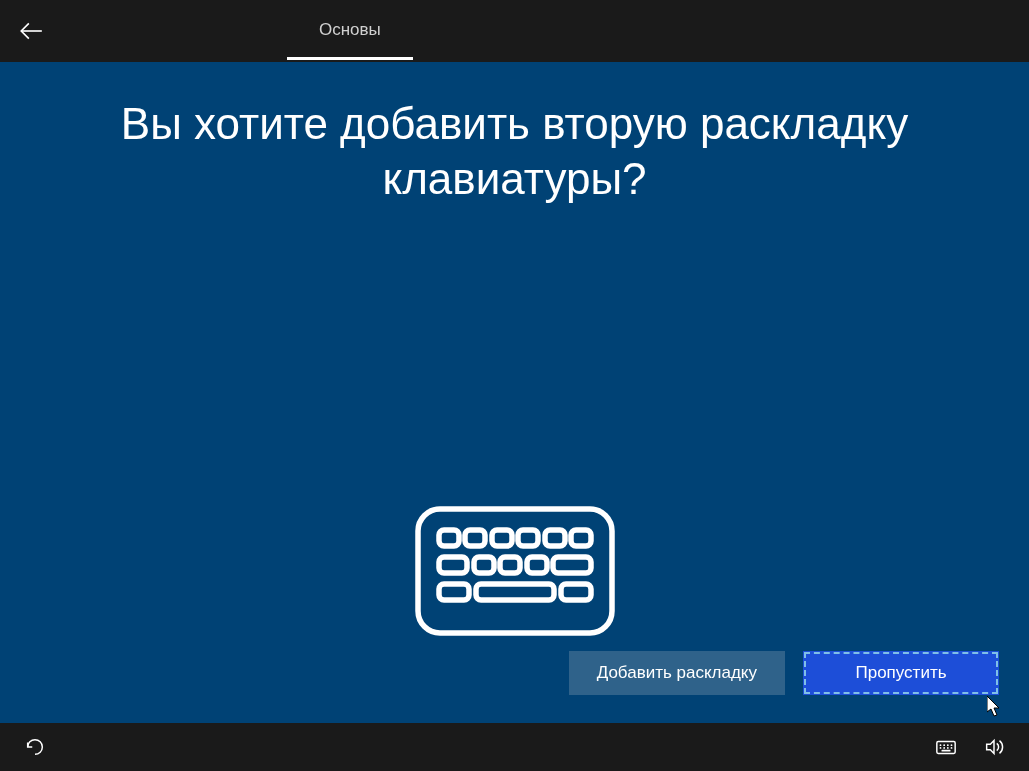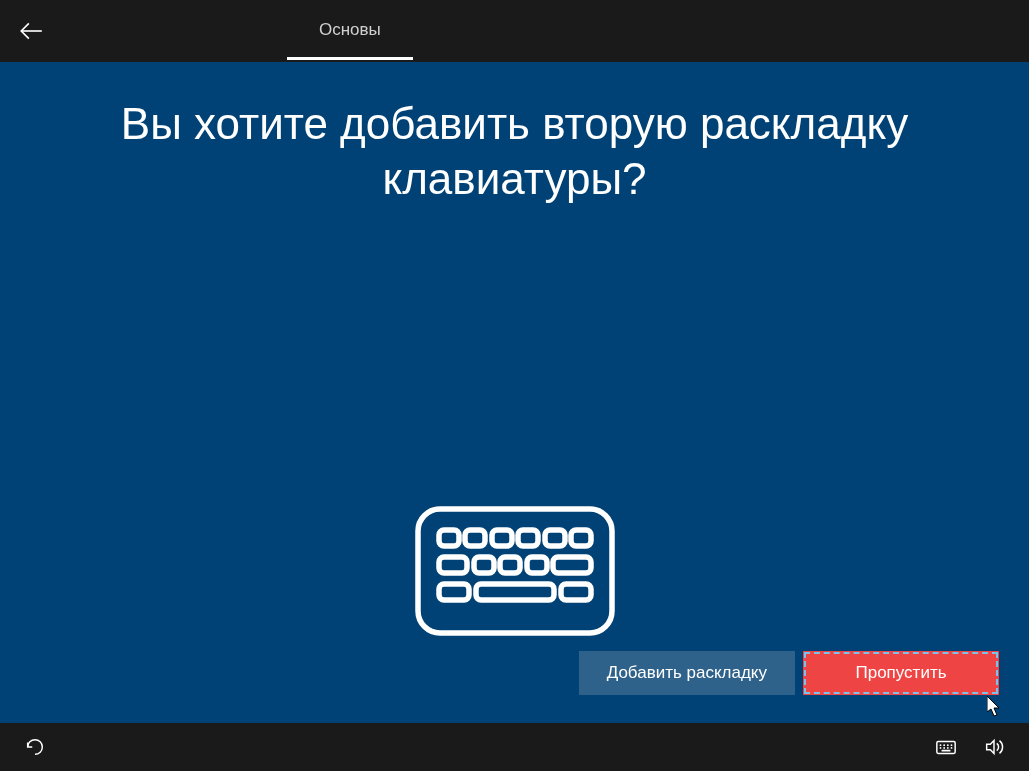--- a/index.html
+++ b/index.html
@@ -67,41 +67,41 @@
       top: 444px;
       transform: translateX(-50%);
       width: 200px;
       height: 130px;
     }
     .button-row {
       position: absolute;
       bottom: 28px;
       right: 30px;
       display: flex;
-      gap: 8px;
+      gap: 18px;
     }
     .btn {
       height: 44px;
       padding: 0 28px;
       min-width: 196px;
       display: flex;
       align-items: center;
       justify-content: center;
       color: #fff;
       font-size: 17px;
       font-weight: 400;
       cursor: pointer;
       border: none;
       font-family: inherit;
     }
     .btn-secondary {
       background: #2f628a;
     }
     .btn-primary {
-      background: #ef4444;
+      background: #1d4ed8;
       outline: 2px dashed #7fbfe8;
       outline-offset: -3px;
       text-align: center;
     }
     .bottom-bar {
       height: 48px;
       background: #1a1a1a;
       display: flex;
       align-items: center;
       justify-content: space-between;

